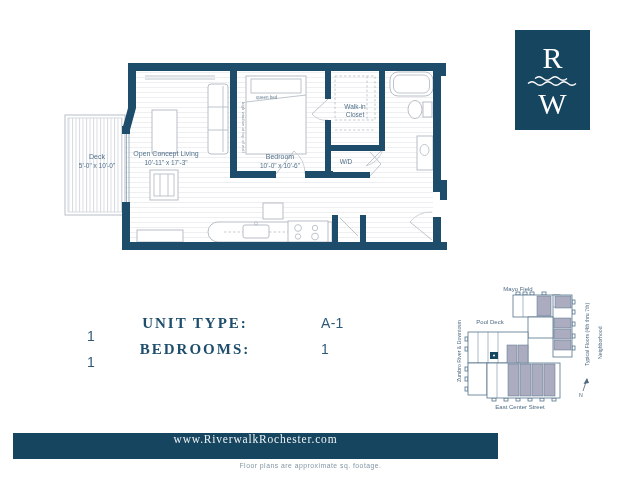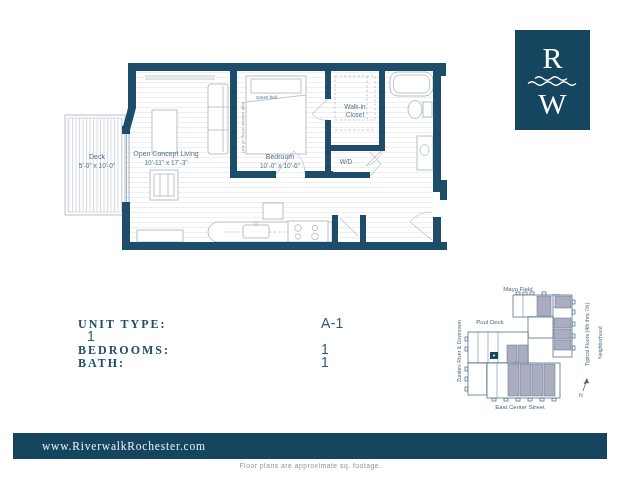--- a/index.html
+++ b/index.html
@@ -22,36 +22,36 @@
   .dash{stroke:#b7bec6;stroke-width:0.8;fill:none;stroke-dasharray:2.5,2;}
   .glass{stroke:#9fb0bd;stroke-width:1;fill:none;}
   .lbl{fill:#52708a;font-size:7px;}
   .lbl2{fill:#52708a;font-size:6.5px;}
   .tiny{fill:#6b8296;font-size:4.5px;}
   .note{fill:#8a97a3;font-size:4px;letter-spacing:0.2px;}
 
   
   .details{position:absolute;left:78px;top:315px;}
   .detail-row{display:flex;align-items:baseline;height:13px;}
-  .detail-label{width:234px;text-align:left;font-family:"Liberation Serif",serif;font-weight:bold;
-                font-size:12px;letter-spacing:2px;color:#1e4e6c;}
+  .detail-label{width:234px;text-align:center;font-family:"Liberation Serif",serif;font-weight:bold;
+                font-size:15px;letter-spacing:2px;color:#1e4e6c;}
   .detail-value{margin-left:9px;font-size:14px;color:#2e5a78;letter-spacing:0.3px;}
 
   
   .sitemap{position:absolute;left:452px;top:282px;}
   .mline{stroke:#54738c;stroke-width:0.8;fill:#ffffff;}
   .mdiv{stroke:#54738c;stroke-width:0.5;fill:none;}
   .mfill{fill:#abacc0;stroke:#54738c;stroke-width:0.5;}
   .mtext{fill:#4d6a82;font-size:6px;}
   .mtextv{fill:#4d6a82;font-size:5.2px;}
 
   
-  .footer-bar{position:absolute;left:13px;top:433px;width:594px;height:26px;background:#16455f;
+  .footer-bar{position:absolute;left:13px;top:433px;width:485px;height:26px;background:#16455f;
               display:flex;align-items:center;justify-content:space-between;padding:0 29px;
-              box-sizing:border-box;font-family:"Liberation Serif",serif;color:#eef2f5;font-size:11.5px;}
+              box-sizing:border-box;font-family:"Liberation Serif",serif;color:#eef2f5;font-size:11.5px;flex-direction:column;}
   .footer-web{letter-spacing:0.8px;}
   .footer-address{font-weight:bold;letter-spacing:0.3px;}
   .disclaimer{position:absolute;left:0;top:462px;width:621px;text-align:center;
               font-size:6.8px;color:#8296a5;letter-spacing:0.5px;}
 </style>
 </head>
 <body>
 
 <div class="page">
 
@@ -188,21 +188,20 @@
       <span class="detail-value">A-1</span>
     </div>
     <div class="detail-row">
       <span class="detail-value">1</span>
     </div>
     <div class="detail-row">
       <span class="detail-label">BEDROOMS:</span>
       <span class="detail-value">1</span>
     </div>
     <div class="detail-row">
-      <span class="detail-label">BATH:</span>
       <span class="detail-value">1</span>
     </div>
   </div>
 
   <svg class="sitemap" width="168" height="138" viewBox="0 0 168 138">
     <g>
 
       <g class="mline">
         <rect x="64" y="10" width="4" height="3"></rect>
           <rect x="71" y="10" width="4" height="3"></rect>

